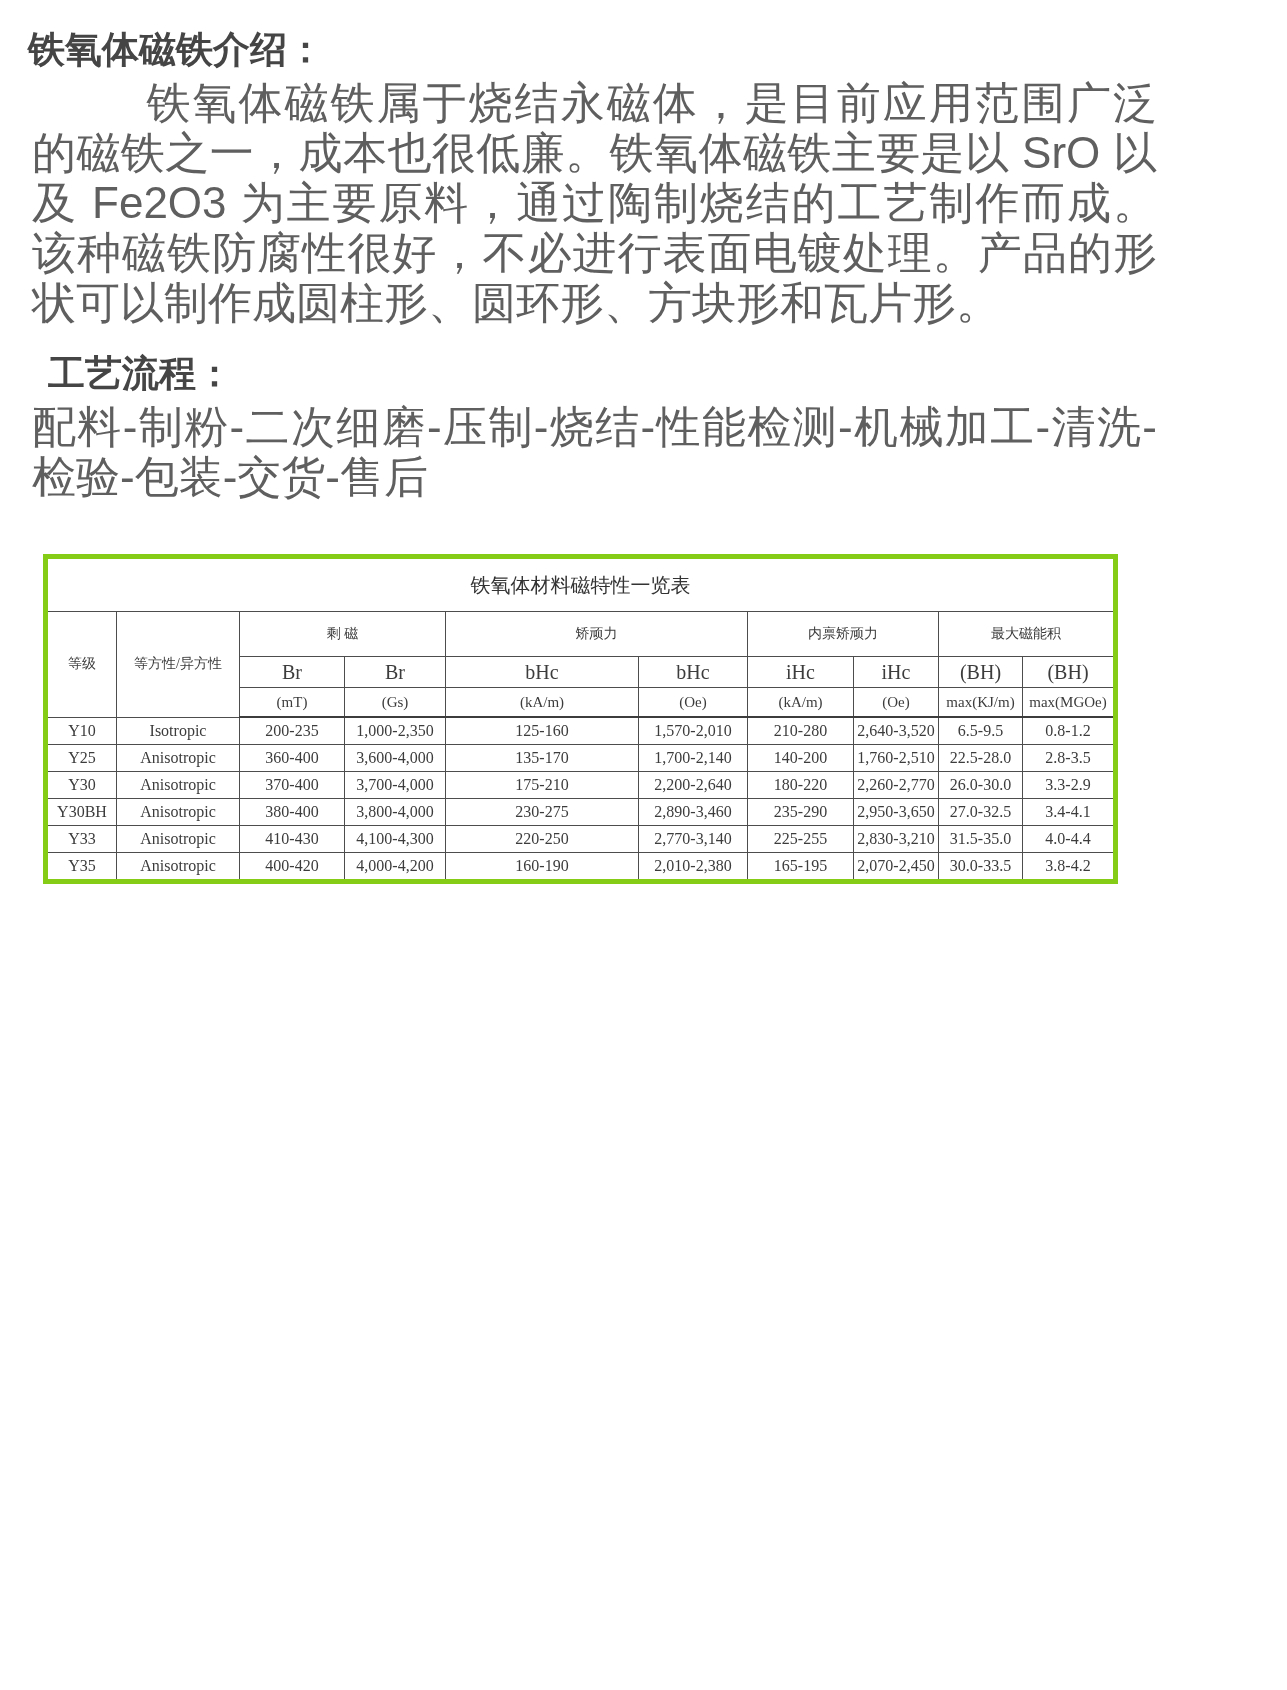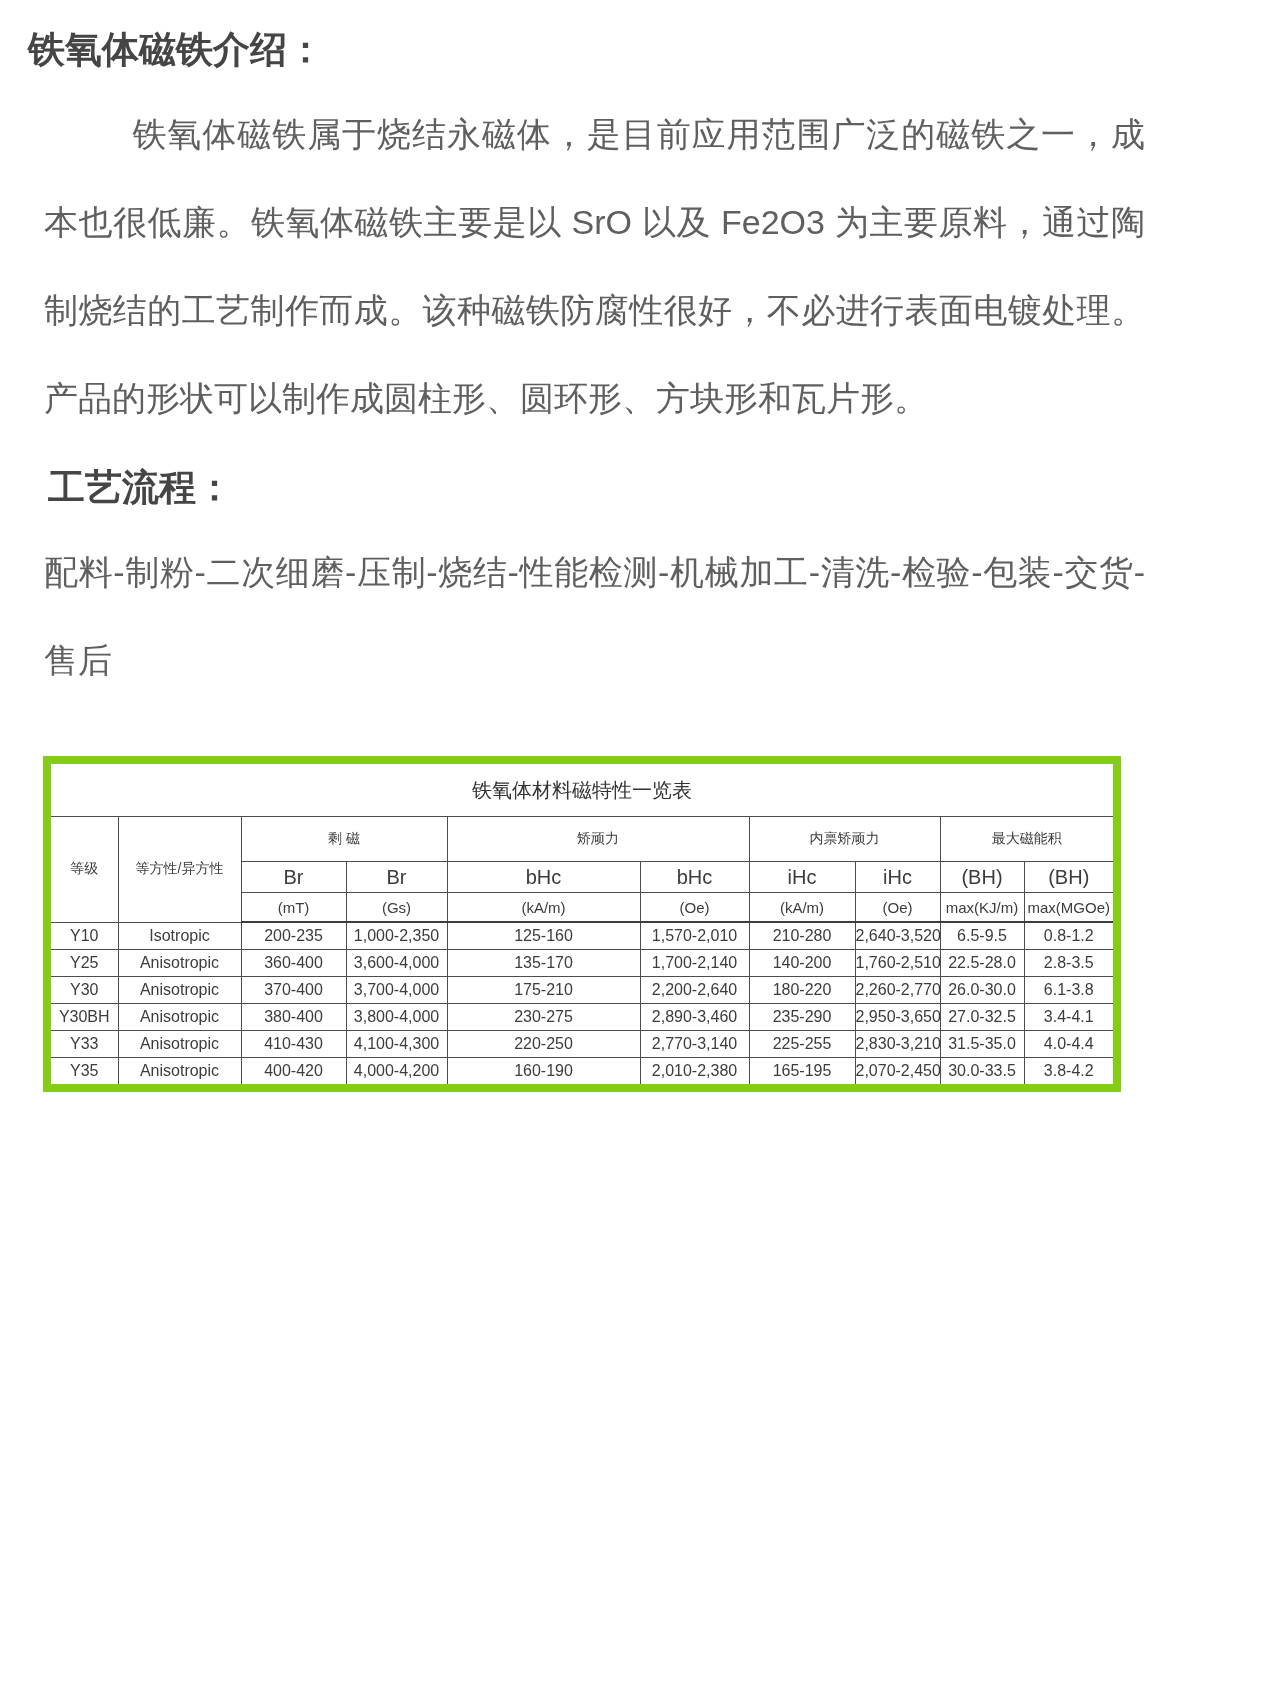--- a/index.html
+++ b/index.html
@@ -9,33 +9,33 @@
     color: #5f5f5f;
     overflow: hidden;
   }
   .doc { padding: 14px 126px 0 28px; }
 
   .sec-heading {
     font-size: 37px; font-weight: bold; color: #454545;
     margin: 12px 0 4px 0; line-height: 1.3;
   }
   .body-para {
-    font-size: 34px; line-height: 88px; margin: 16px;
+    font-size: 44px; line-height: 50px; margin: 4px;
     text-align: justify; color: #5f5f5f;
   }
   .body-para.indent { text-indent: 2.6em; }
   .process-heading { margin-top: 22px; margin-left: 20px; }
 
   
   .spec-table-wrap { margin: 52px 0 0 15px; }
   table.spec {
     width: 1070px; table-layout: fixed; border-collapse: collapse;
-    font-family: Liberation Sans, sans-serif;
+    font-family: Liberation Serif, serif;
     color: #3c3c3c;
-    border: 8px solid #84cc16;
+    border: 5px solid #84cc16;
   }
   table.spec th, table.spec td {
     border: 1px solid #4d4d4d;
     padding: 0; text-align: center; vertical-align: middle;
     font-weight: normal; overflow: hidden; white-space: nowrap;
   }
   tr.title-row th {
     height: 52px; font-size: 20px; color: #333333;
     border-bottom: 1px solid #4d4d4d;
   }
@@ -134,21 +134,21 @@
         <tr class="data-row">
           <td>Y30</td>
           <td>Anisotropic</td>
           <td>370-400</td>
           <td>3,700-4,000</td>
           <td>175-210</td>
           <td>2,200-2,640</td>
           <td>180-220</td>
           <td>2,260-2,770</td>
           <td>26.0-30.0</td>
-          <td>6.1-3.8</td>
+          <td>3.3-2.9</td>
         </tr>
         <tr class="data-row">
           <td>Y30BH</td>
           <td>Anisotropic</td>
           <td>380-400</td>
           <td>3,800-4,000</td>
           <td>230-275</td>
           <td>2,890-3,460</td>
           <td>235-290</td>
           <td>2,950-3,650</td>

